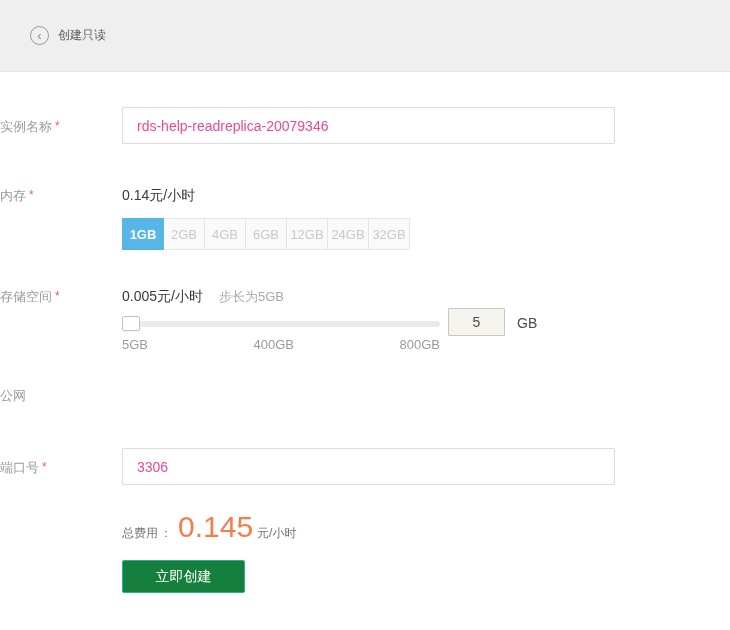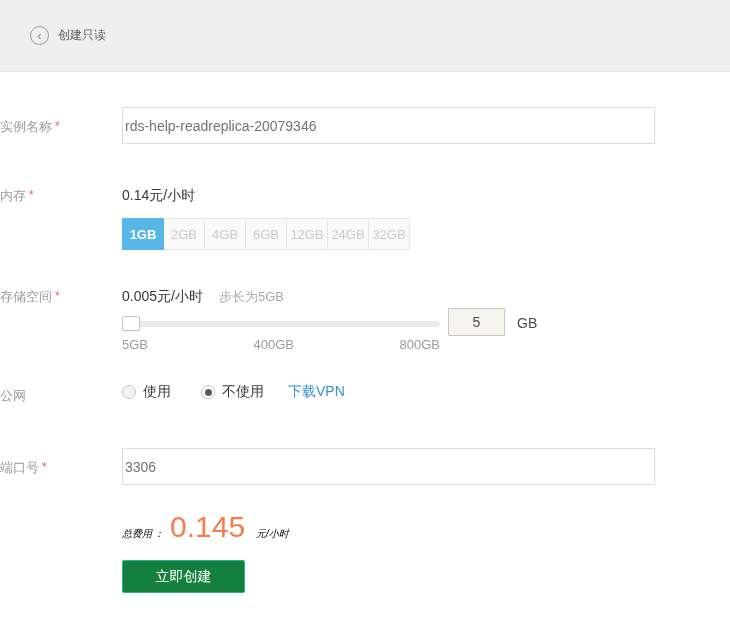--- a/index.html
+++ b/index.html
@@ -24,23 +24,23 @@
   }
   .header-title { margin-left: 9px; font-size: 12px; color: #5a5a5a; font-family: Liberation Serif, serif; }
 
   
   .form-label {
     position: absolute; left: 0; width: 113px; text-align: left;
     font-size: 13px; color: #9b9b9b; line-height: 15px; white-space: nowrap;
   }
   .req { color: #f25e5e; font-size: 12px; margin-left: 3px; vertical-align: 1px; }
   .text-input {
-    position: absolute; left: 122px; width: 533px; height: 37px;
+    position: absolute; left: 122px; width: 493px; height: 37px;
     border: 1px solid #d9dee3; background: #fff; border-radius: 1px;
-    padding: 0 2px; font-size: 14px; color: #737373;
+    padding: 0 14px; font-size: 14px; color: #ec4899;
     font-family: "Liberation Sans", "DejaVu Sans", sans-serif; outline: none;
   }
   .price-line { position: absolute; left: 122px; font-size: 14px; color: #383838; line-height: 16px; }
   .step-hint { font-size: 13px; color: #a9a9a9; margin-left: 16px; }
 
   
   .size-btn-group { position: absolute; left: 122px; top: 218px; display: flex; }
   .size-btn {
     width: 42px; height: 32px; margin-left: -1px;
     display: flex; align-items: center; justify-content: center;
@@ -86,24 +86,24 @@
     background: #f2f2f2; display: flex; align-items: center; justify-content: center;
     flex: 0 0 auto;
   }
   .radio-circle.checked { background: #fff; }
   .radio-dot { width: 7px; height: 7px; border-radius: 50%; background: #5c5c5c; }
   .radio-label { margin-left: 7px; font-size: 14px; color: #3a3a3a; }
   .vpn-link { margin-left: 24px; font-size: 14px; color: #3492d6; text-decoration: none; cursor: pointer; }
 
   
   .summary { position: absolute; left: 122px; top: 512px; display: flex; align-items: baseline; }
-  .summary-label, .summary-sep, .summary-unit { font-size: 10px; color: #000000; font-style: italic; }
+  .summary-label, .summary-sep, .summary-unit { font-size: 12px; color: #737373; }
   .summary-sep { margin: 0 6px 0 2px; }
   .summary-amount { font-size: 30px; color: #f87b4c; line-height: 1; }
-  .summary-unit { margin-left: 11px; text-align: center; }
+  .summary-unit { margin-left: 4px; text-align: center; }
 
   
   .create-btn {
     position: absolute; left: 122px; top: 560px; width: 123px; height: 33px;
     background: #15803d; border: 1px solid #25b296; border-radius: 2px;
     color: #fff; font-size: 14px; cursor: pointer;
     display: flex; align-items: center; justify-content: center;
     font-family: "Liberation Sans", "DejaVu Sans", sans-serif;
   }
 </style>
@@ -152,33 +152,20 @@
     <span>5GB</span>
     <span>400GB</span>
     <span>800GB</span>
   </div>
   <input class="storage-value" type="text" value="5" style="">
   <span class="storage-unit">GB</span>
 
   <div class="form-label" style="top:388px">
     <span>公网</span>
   </div>
-  <div class="radio-row">
-    <span class="radio">
-      <span class="radio-circle"></span>
-      <span class="radio-label">使用</span>
-    </span>
-    <span class="radio">
-      <span class="radio-circle checked">
-        <span class="radio-dot"></span>
-      </span>
-      <span class="radio-label">不使用</span>
-    </span>
-    <a class="vpn-link">下载VPN</a>
-  </div>
 
   <div class="form-label" style="top:460px">
     <span>端口号</span><span class="req">*</span>
   </div>
   <input class="text-input" style="top: 448px;" type="text" value="3306">
 
   <div class="summary">
     <span class="summary-label">总费用</span>
     <span class="summary-sep">：</span>
     <span class="summary-amount">0.145</span>

